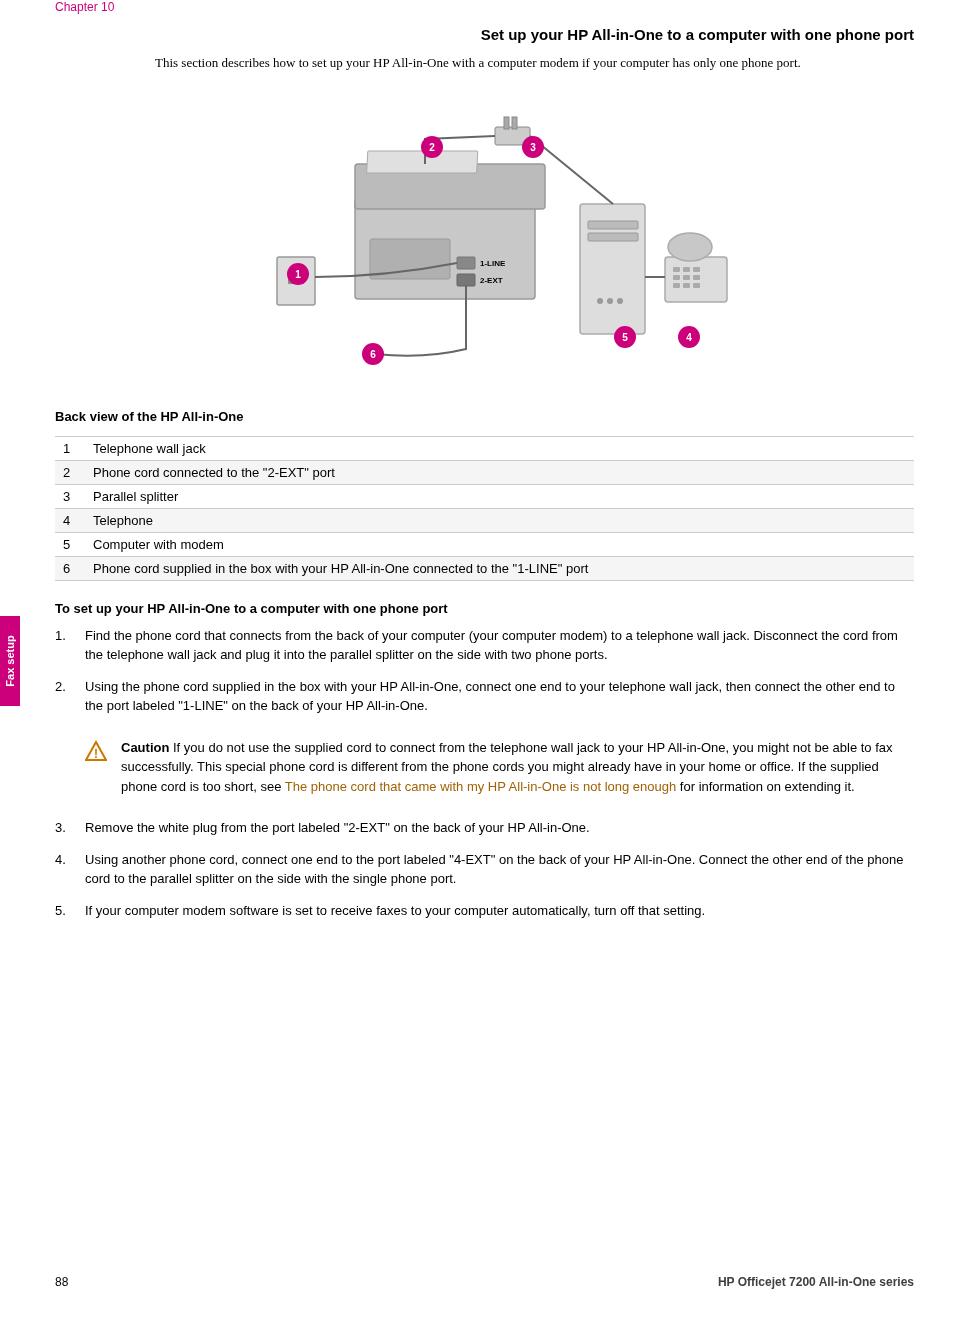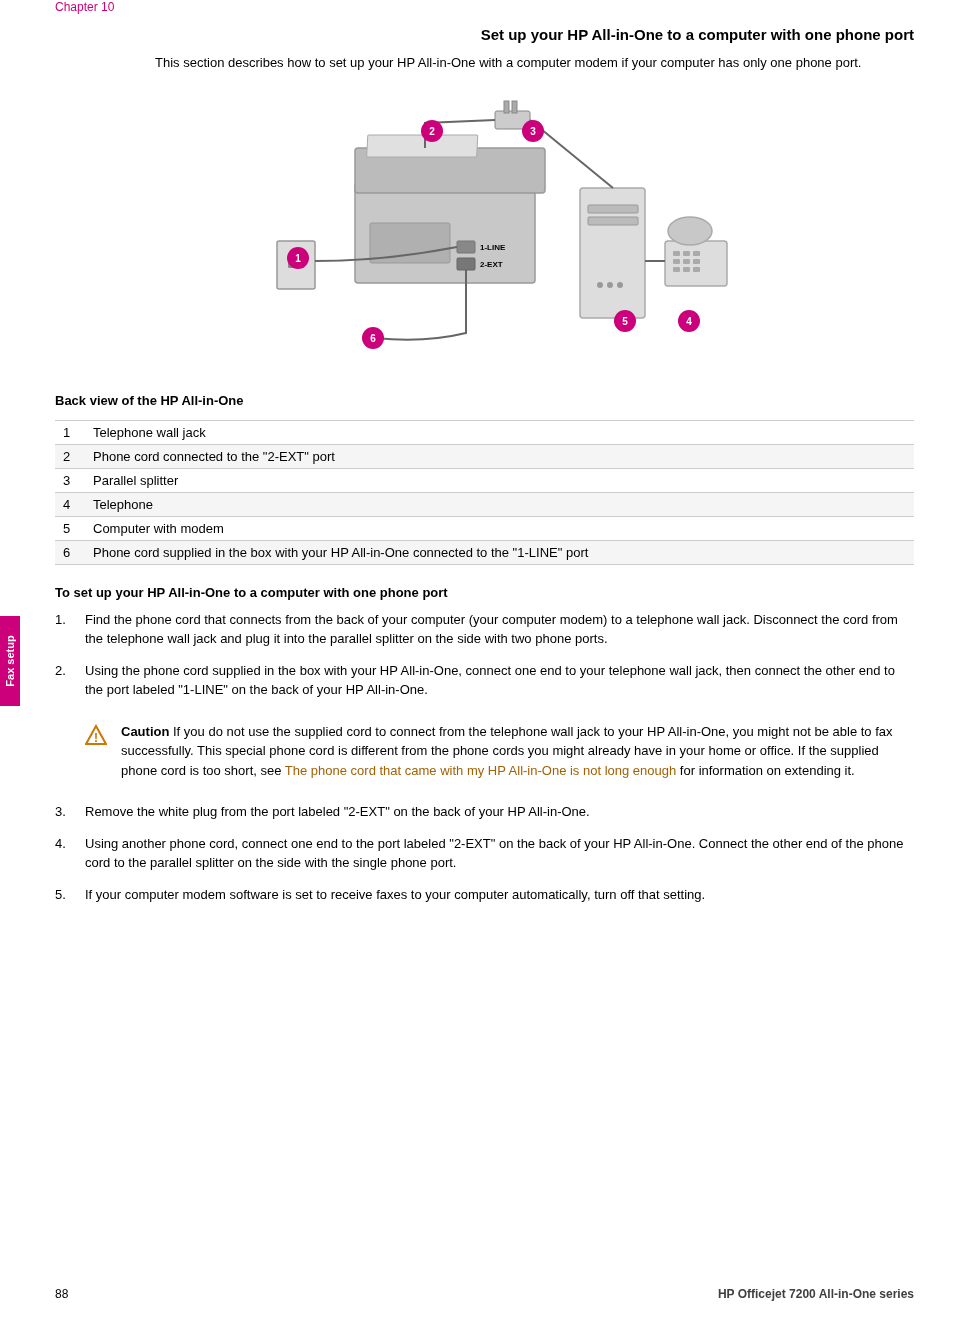--- a/index.html
+++ b/index.html
@@ -47,23 +47,24 @@
     .section-title {
       font-size: 15px;
       font-weight: bold;
       margin-bottom: 10px;
       border-bottom: none;
       text-align: right;
     }
 
     .intro-text {
       font-size: 13px;
-      margin-bottom: 20px;
+      margin-bottom: 36px;
       margin-left: 100px;
       line-height: 1.5;
+      font-family: Liberation Serif, serif;
     }
 
     
     .back-view-title {
       font-size: 13px;
       font-weight: bold;
       margin-bottom: 12px;
       margin-top: 10px;
     }
 
@@ -132,21 +133,21 @@
     .caution-text .caution-label {
       font-weight: bold;
     }
     .link-text {
       color: #a16207;
     }
 
     
     .page-footer {
       position: absolute;
-      bottom: 20px;
+      bottom: 32px;
       left: 55px;
       right: 40px;
       display: flex;
       justify-content: space-between;
       font-size: 12px;
     }
     .footer-page-num {
       color: #000;
     }
     .footer-product {
@@ -306,21 +307,21 @@
             </svg></div>
           <div class="caution-text"><span class="caution-label">Caution</span>  If you do not use the supplied cord to connect from the telephone wall jack to your HP All-in-One, you might not be able to fax successfully. This special phone cord is different from the phone cords you might already have in your home or office. If the supplied phone cord is too short, see <span class="link-text">The phone cord that came with my HP All-in-One is not long enough</span> for information on extending it.</div>
         </div>
       </li>
       <li>
         <span class="list-num">3.</span>
         <div class="list-text">Remove the white plug from the port labeled "2-EXT" on the back of your HP All-in-One.</div>
       </li>
       <li>
         <span class="list-num">4.</span>
-        <div class="list-text">Using another phone cord, connect one end to the port labeled "2-EXT" on the back of your HP All-in-One. Connect the other end of the phone cord to the parallel splitter on the side with the single phone port.</div>
+        <div class="list-text">Using another phone cord, connect one end to the port labeled "4-EXT" on the back of your HP All-in-One. Connect the other end of the phone cord to the parallel splitter on the side with the single phone port.</div>
       </li>
       <li>
         <span class="list-num">5.</span>
         <div class="list-text">If your computer modem software is set to receive faxes to your computer automatically, turn off that setting.</div>
       </li>
     </ol>
 
 </div>
 
 <div class="page-footer">

